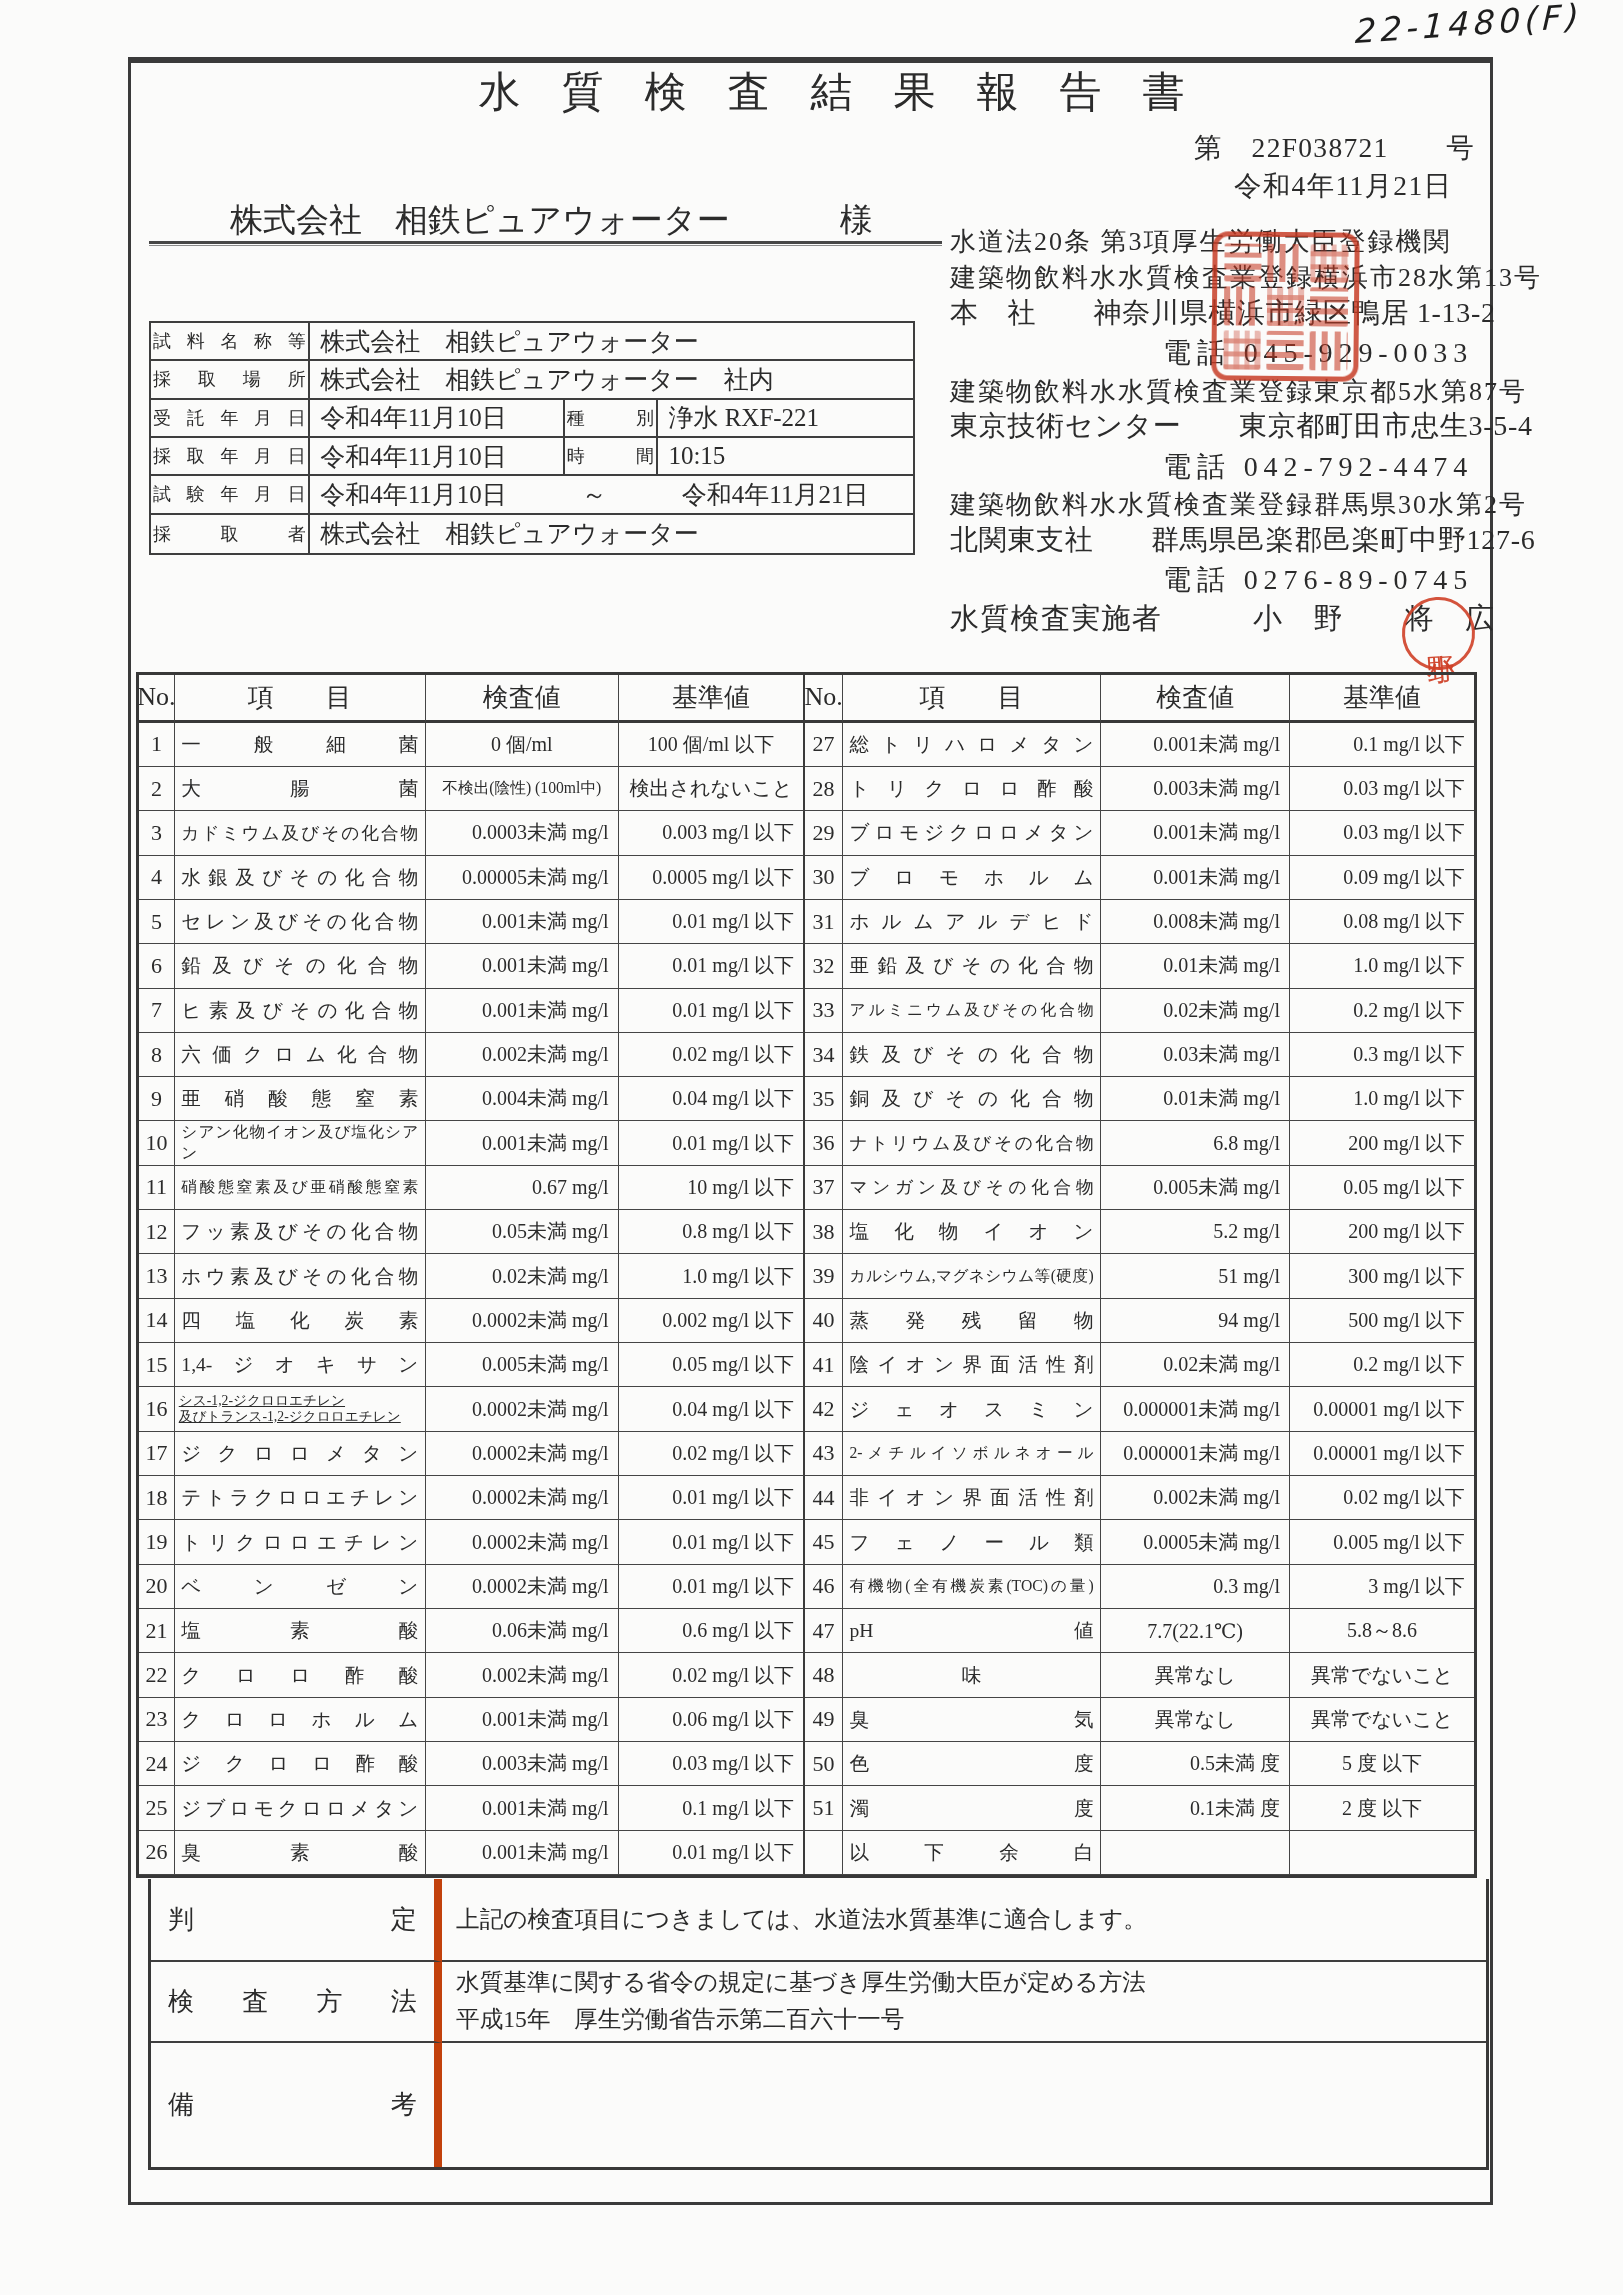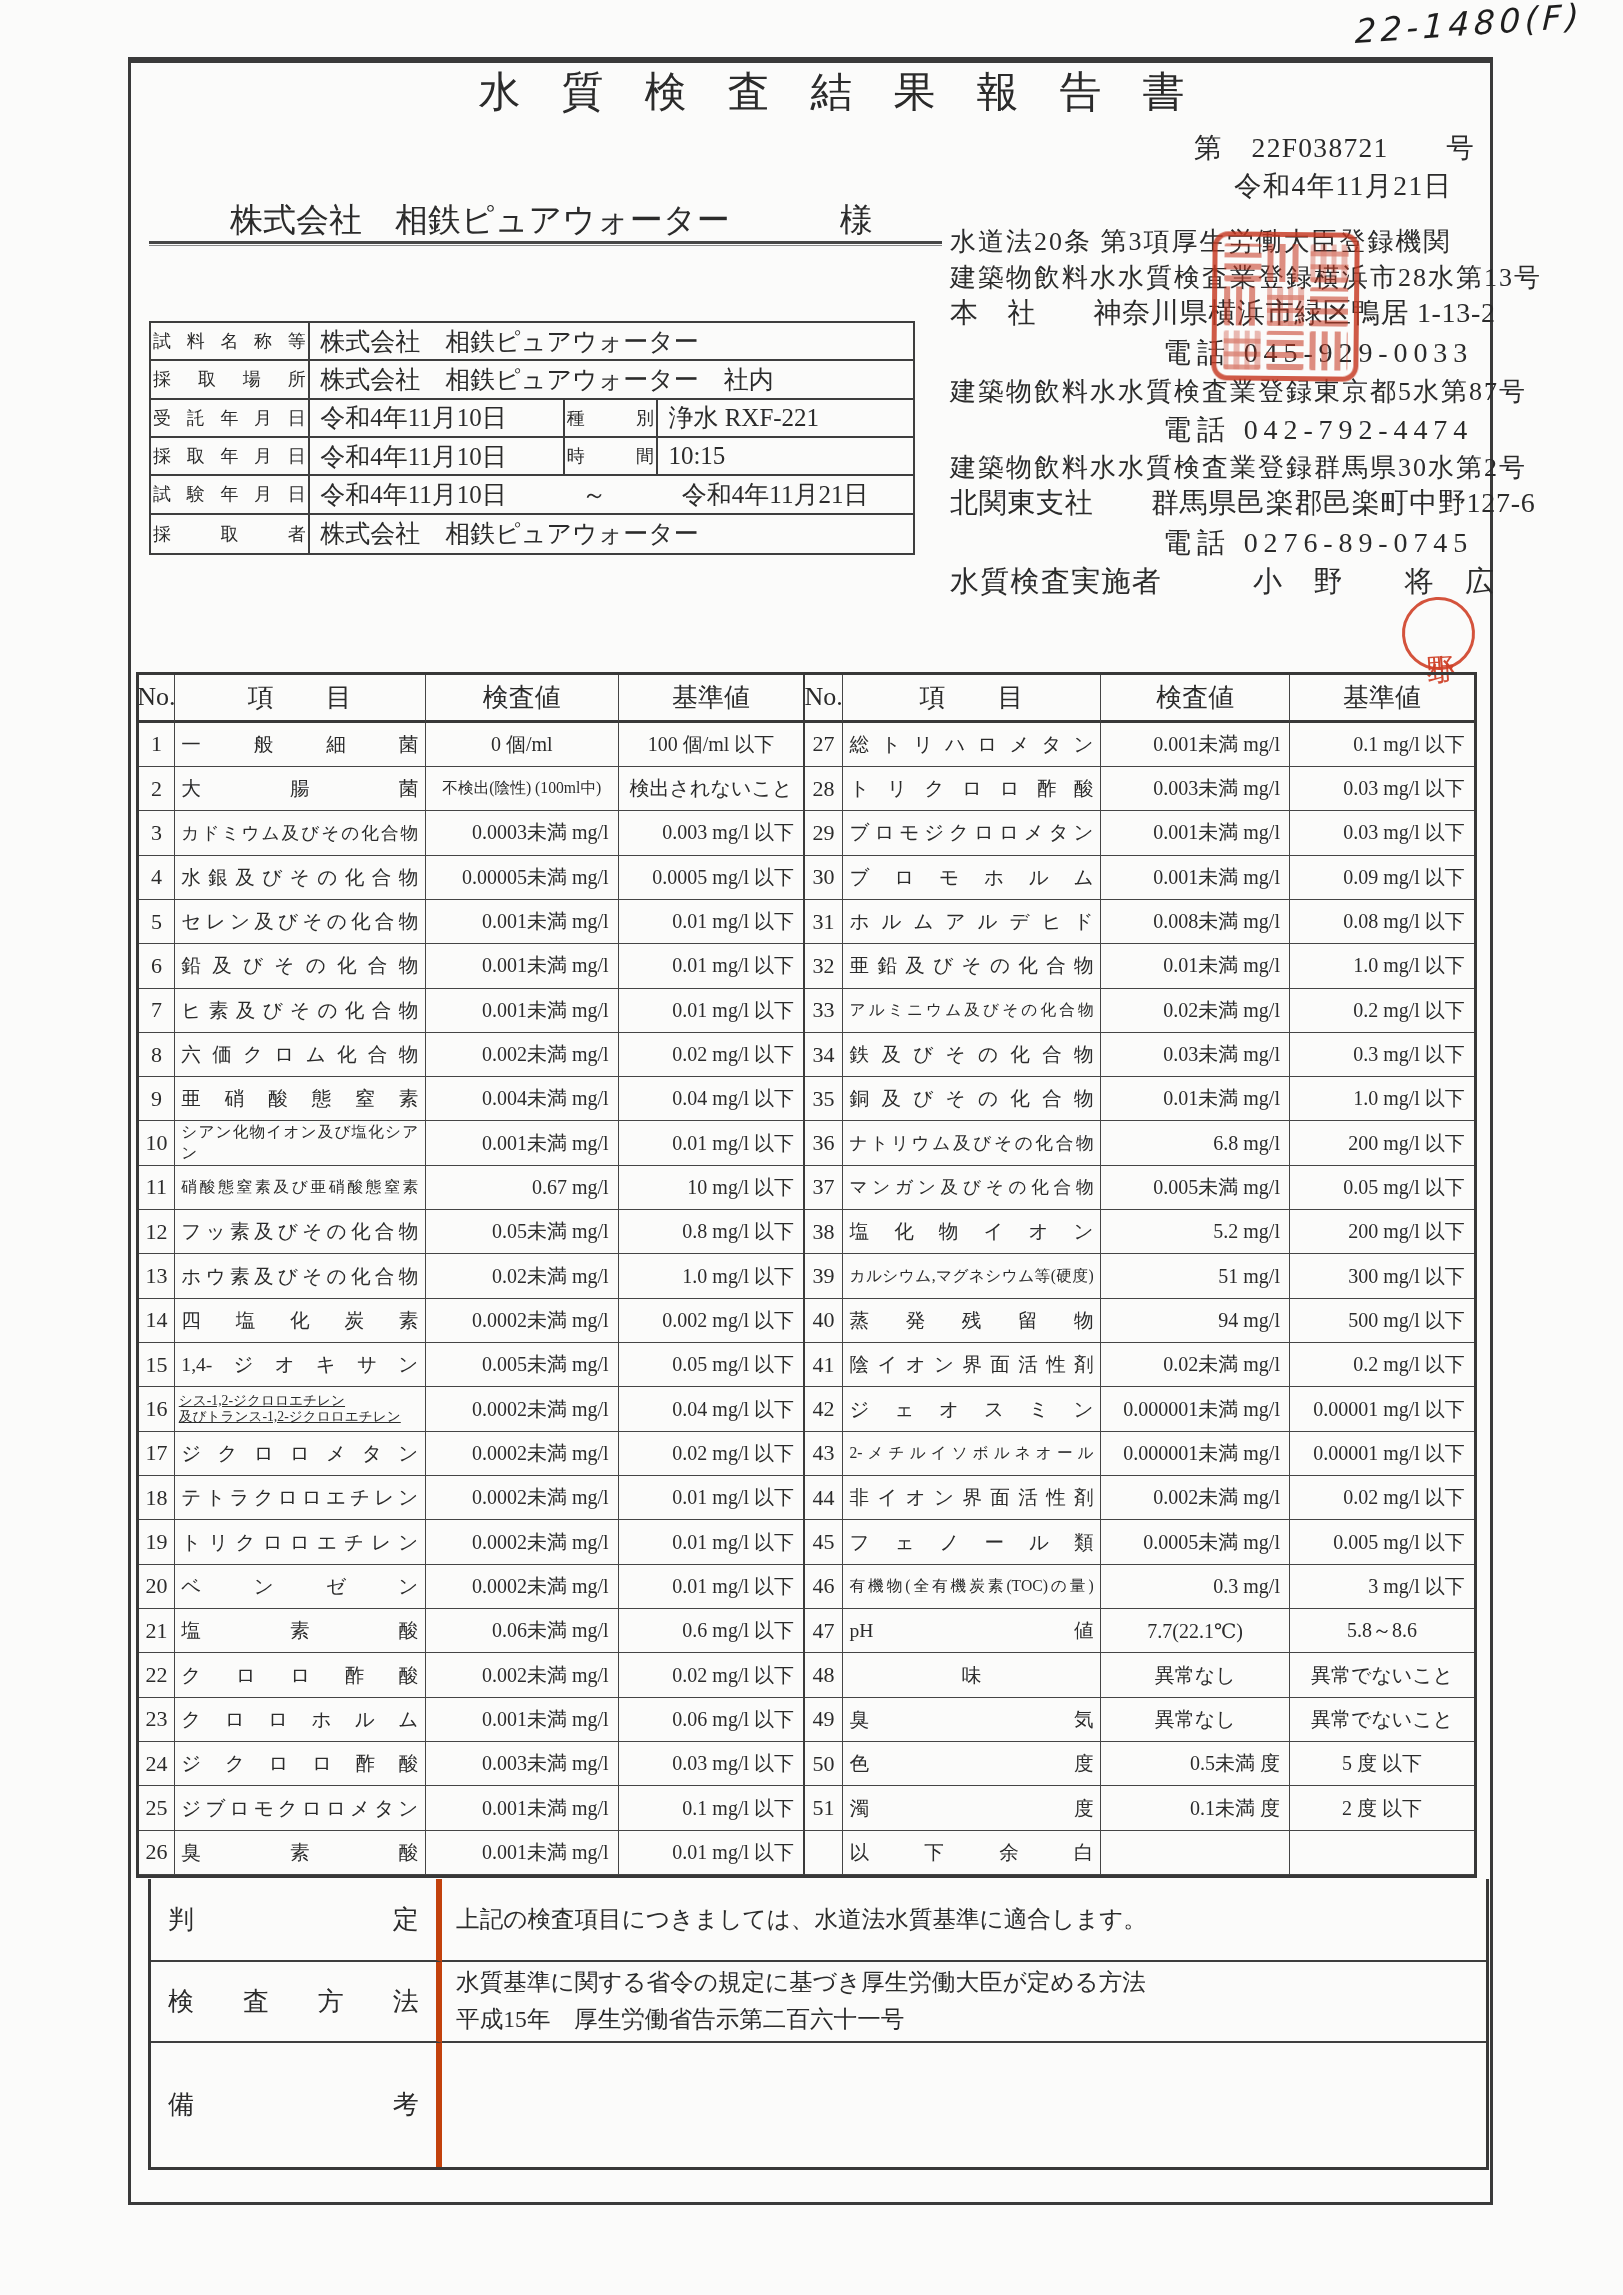--- a/index.html
+++ b/index.html
@@ -125,21 +125,21 @@
   #footer-grid{
     left:148px;top:1879px;width:1341px;height:291px;box-sizing:border-box;
     display:grid;grid-template-columns:446fr 1602fr;
     grid-template-rows:128fr 125fr 192fr;
     border:3.3px solid #383838;border-top:none;
   }
   #footer-grid .fc{
     border-bottom:2.6px solid #3e3e3e;display:flex;align-items:center;box-sizing:border-box;
   }
   #footer-grid .fr3{border-bottom:none;}
-  #footer-grid .flbl{border-right:6px solid #c2410c;font-size:26px;}
+  #footer-grid .flbl{border-right:8px solid #c2410c;font-size:26px;}
   #footer-grid .flbl .jl{padding:0 17px;}
   #footer-grid .fval{
     font-size:23.6px;padding-left:14.4px;white-space:pre-line;line-height:37px;
   }
 </style>
 </head>
 <body>
 
 <div class="page abs" style="left:0;top:0;width:1623px;height:2295px;">
 
@@ -156,20 +156,21 @@
     <span>株式会社　相鉄ピュアウォーター</span><span class="honorific">様</span>
   </div>
   <div class="abs recipient-underline"></div>
 
   <div class="abs lab-block" id="lab-block">
       <div class="lab-line reg">水道法20条 第3項厚生労働大臣登録機関</div>
       <div class="lab-line reg">建築物飲料水水質検査業登録横浜市28水第13号</div>
       <div class="lab-line addr">本　社　　神奈川県横浜市緑区鴨居 1-13-2</div>
       <div class="lab-line phone">電話 045-929-0033</div>
       <div class="lab-line reg">建築物飲料水水質検査業登録東京都5水第87号</div>
+      <div class="lab-line addr">東京技術センター　　東京都町田市忠生3-5-4</div>
       <div class="lab-line phone">電話 042-792-4474</div>
       <div class="lab-line reg">建築物飲料水水質検査業登録群馬県30水第2号</div>
       <div class="lab-line addr">北関東支社　　群馬県邑楽郡邑楽町中野127-6</div>
       <div class="lab-line phone">電話 0276-89-0745</div>
       <div class="lab-line tester">水質検査実施者　　　小　野　　将　広</div>
     </div>
 
   <div class="abs rect-seal">
     <div class="sg g1"></div>
     <div class="sg g2"></div>

